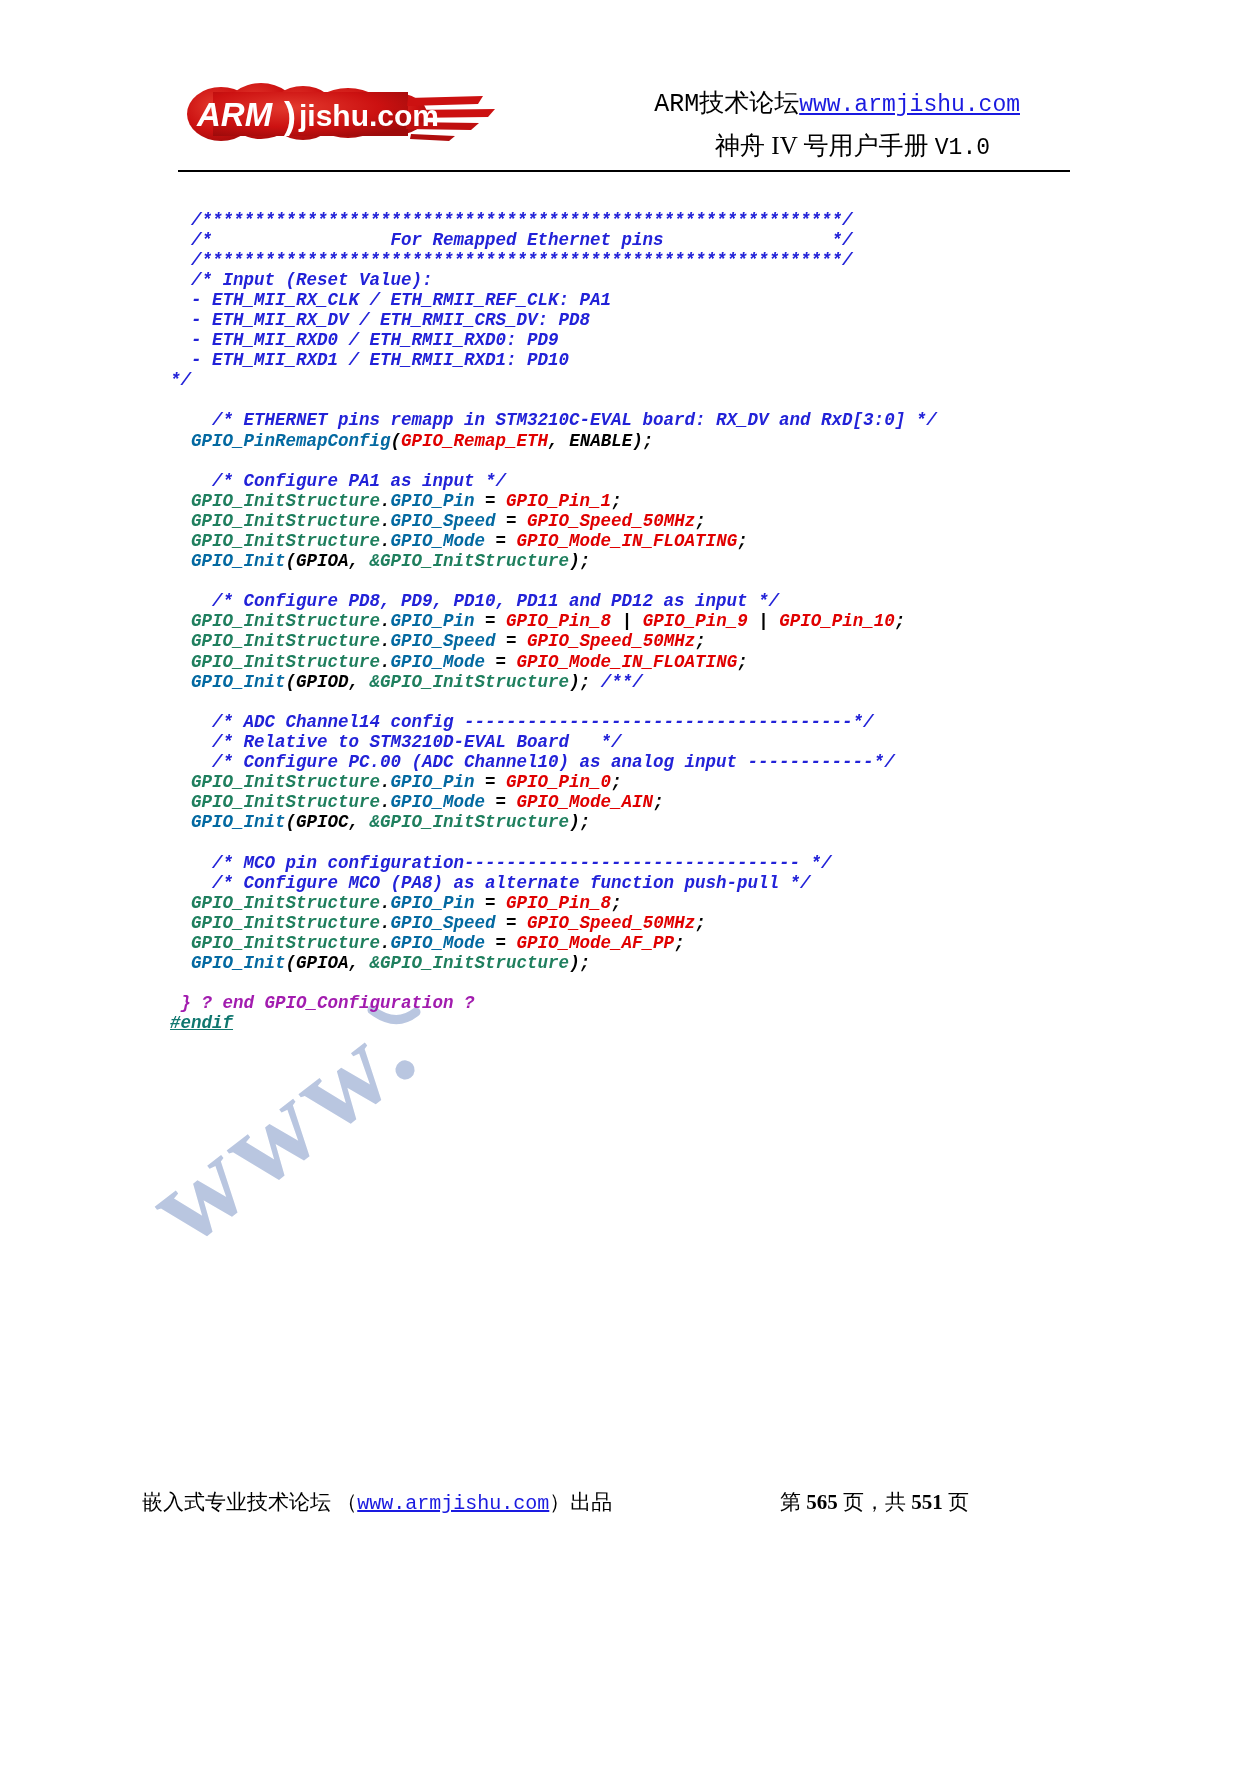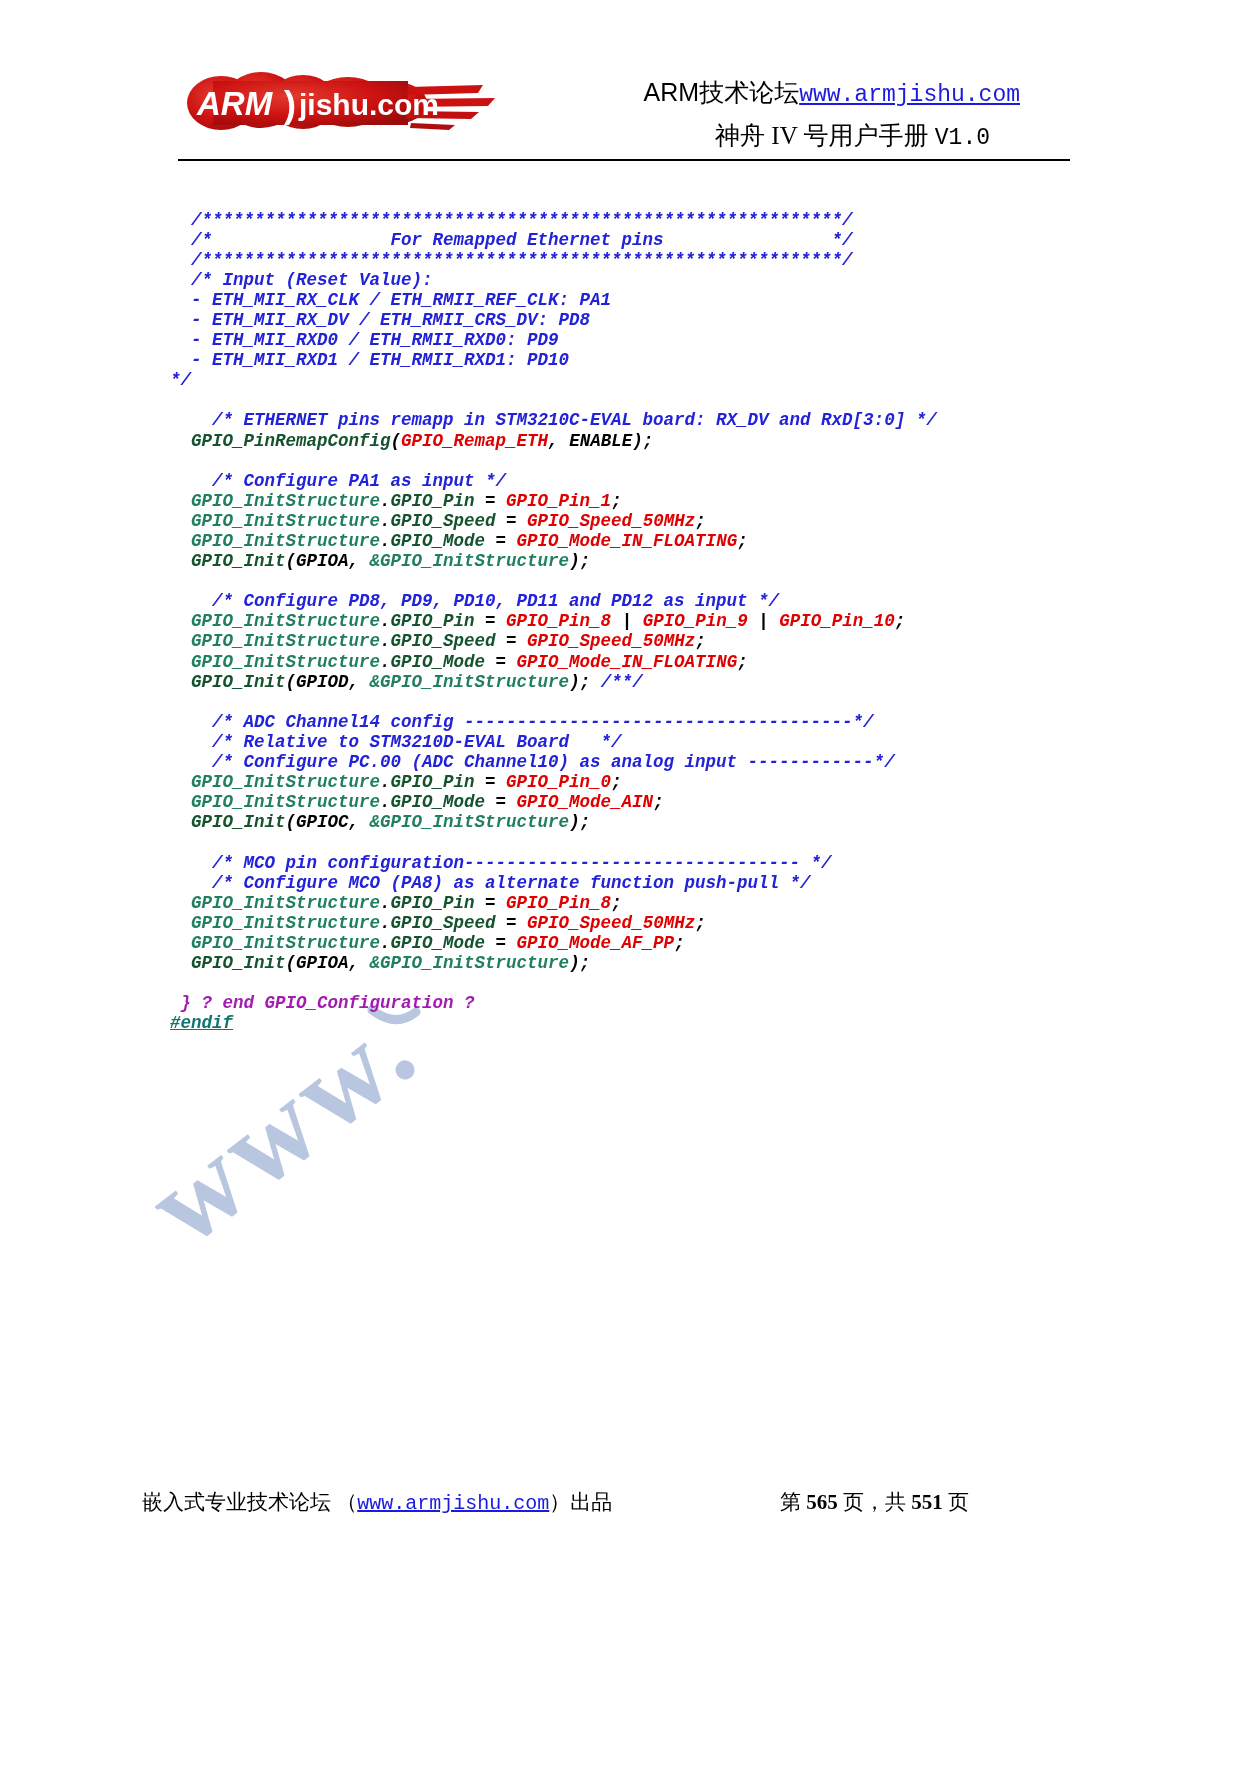--- a/index.html
+++ b/index.html
@@ -6,35 +6,35 @@
   body {
     width:1249px; height:1767px;
     background:#ffffff;
     font-family:"Liberation Serif", serif;
     position:relative;
     overflow:hidden;
   }
 
   
   .header {
-    position:absolute; left:0; top:1px; width:1249px; height:168px;
+    position:absolute; left:0; top:12px; width:1249px; height:168px;
   }
   .logo-wrap {
     position:absolute; left:183px; top:68px; width:330px; height:68px;
   }
   .logo-svg { display:block; }
 
   .hdr-right {
     position:absolute; left:600px; top:74px; width:420px; text-align:right;
   }
   .hdr-line1 {
     font-size:25px; color:#000; white-space:nowrap; letter-spacing:0px;
     line-height:34px;
   }
-  .hdr-line1 .cn { font-family:Liberation Sans, sans-serif; }
+  .hdr-line1 .cn { font-family:Liberation Mono, monospace; }
   .hdr-line1 .url {
     color:#1a1ae0; text-decoration:underline;
     font-family:"Liberation Mono", monospace; font-size:23px;
   }
   .hdr-line2 {
     font-size:25px; color:#000; white-space:nowrap; line-height:36px;
     margin-top:6px; padding-right:30px;
   }
   .hdr-line2 .ver { font-family:"Liberation Mono", monospace; font-size:23px; }
   .hdr-rule {
@@ -55,21 +55,21 @@
     width:1000px;
     font-family:"Liberation Mono", monospace;
     font-size:17.5px;
     line-height:20.1px;
     font-style:italic;
     font-weight:bold;
     white-space:pre;
   }
   .code .ln { display:block; height:20.1px; }
   .cmt   { color:#2222d8; }
-  .fn    { color:#14532d; }
+  .fn    { color:#0369a1; }
   .id    { color:#1f7f5e; }
   .cst   { color:#e00000;margin-top:14px; }
   .kw    { color:#000000; }
   .grey  { color:#a21caf; }
   .pre   { color:#0f766e;text-decoration:underline; }
 
   
   .footer {
     position:absolute; left:0; top:1488px; width:1249px;
   }

